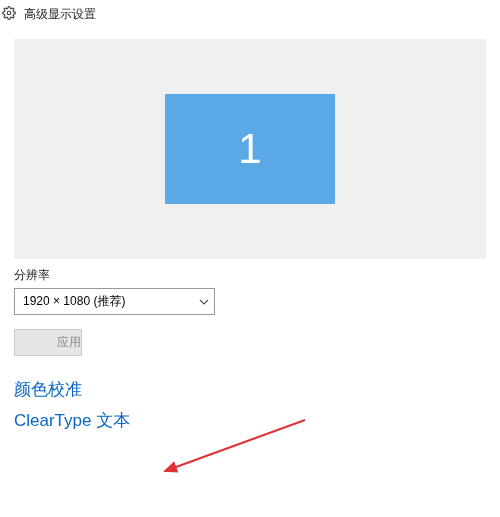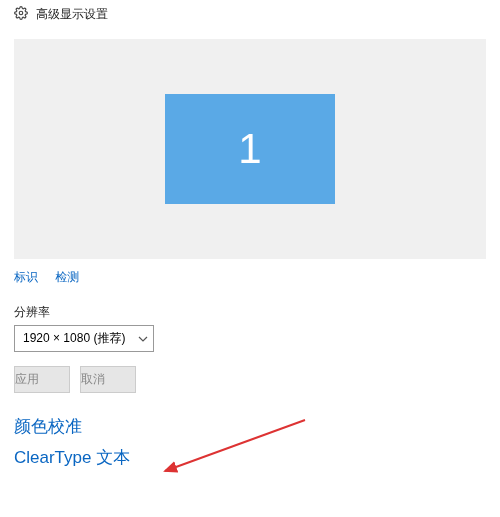--- a/index.html
+++ b/index.html
@@ -1,30 +1,30 @@
 <!DOCTYPE html>
 <html><head>
 <meta charset="utf-8">
 <style>
   * { box-sizing: border-box; margin: 0; padding: 0; }
   html, body { width: 500px; height: 517px; font-family: "Microsoft YaHei", "Segoe UI", sans-serif; background: #fff; color: #222; }
-  .titlebar { display: flex; align-items: center; gap: 8px; padding: 6px 14px; font-size: 12px; }
+  .titlebar { display: flex; align-items: center; gap: 8px; padding: 6px 2px; font-size: 12px; }
   .titlebar svg { width: 14px; height: 14px; }
   .content { padding: 6px 14px 0 14px; }
   h2.section { font-size: 18px; font-weight: 400; margin: 10px 0 8px; }
   .monitor-area { background: #f0f0f0; height: 220px; display: flex; align-items: center; justify-content: center; margin: 4px 0 8px; }
   .monitor-tile { background: #5aa9e6; width: 170px; height: 110px; display: flex; align-items: center; justify-content: center; color: #fff; font-size: 42px; font-weight: 300; }
   .inline-links { margin: 10px 0 18px; font-size: 12px; }
   .inline-links a { color: #0a66c2; text-decoration: none; margin-right: 14px; cursor: pointer; }
   .label-small { font-size: 12px; margin-bottom: 4px; }
-  .select-wrap { position: relative; width: 140px; margin-bottom: 14px; }
+  .select-wrap { position: relative; width: 201px; margin-bottom: 14px; }
   .select-box { width: 100%; border: 1px solid #999; padding: 4px 22px 4px 8px; font-size: 12px; background: #fff; cursor: pointer; text-align: left; }
   .select-wrap .chev { position: absolute; right: 6px; top: 50%; transform: translateY(-50%); pointer-events: none; }
   .btn-row { display: flex; gap: 10px; margin-bottom: 22px; }
-  .btn { width: 56px; padding: 4px 0; font-size: 12px; background: #e6e6e6; border: 1px solid #ccc; color: #888; text-align: left; cursor: not-allowed; }
+  .btn { width: 68px; padding: 4px 0; font-size: 12px; background: #e6e6e6; border: 1px solid #ccc; color: #888; text-align: right; cursor: not-allowed; }
   .link-list a { display: block; color: #0a66c2; font-size: 17px; text-decoration: none; margin: 8px 0; cursor: pointer; }
   .arrow-overlay { position: fixed; pointer-events: none; left: 0; top: 0; width: 500px; height: 517px; }
 </style>
 </head>
 <body>
 
 <div class="titlebar">
   <span>
     <svg viewBox="0 0 24 24" fill="none" stroke="#444" stroke-width="2">
       <circle cx="12" cy="12" r="3"></circle>
@@ -35,38 +35,33 @@
 </div>
 
 <div class="content">
 
   <div class="monitor-area">
     <div class="monitor-tile">
       <span>1</span>
     </div>
   </div>
 
-  <div class="inline-links">
-    <a>标识</a>
-    <a>检测</a>
-  </div>
 
   <div class="label-small">分辨率</div>
   <div class="select-wrap">
     <button class="select-box">1920 × 1080 (推荐)</button>
     <span class="chev">
       <svg width="10" height="10" viewBox="0 0 10 10">
           <path d="M1 3 L5 7 L9 3" fill="none" stroke="#555" stroke-width="1.2"></path>
         </svg>
     </span>
   </div>
 
   <div class="btn-row">
     <div class="btn">应用</div>
-    <div class="btn">取消</div>
   </div>
 
 
   <div class="link-list">
     <a>颜色校准</a>
     <a>ClearType 文本</a>
 
   </div>
 </div>
 

